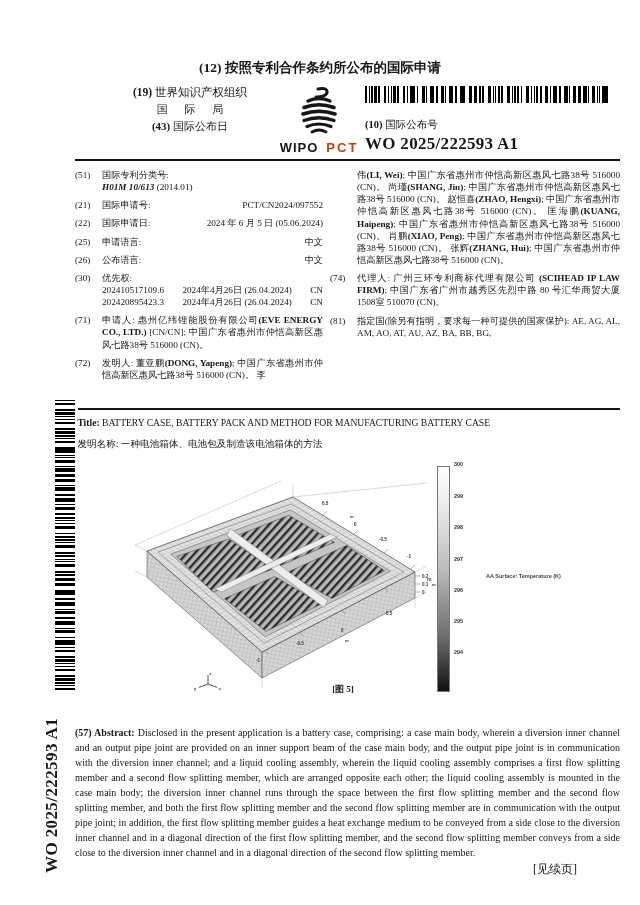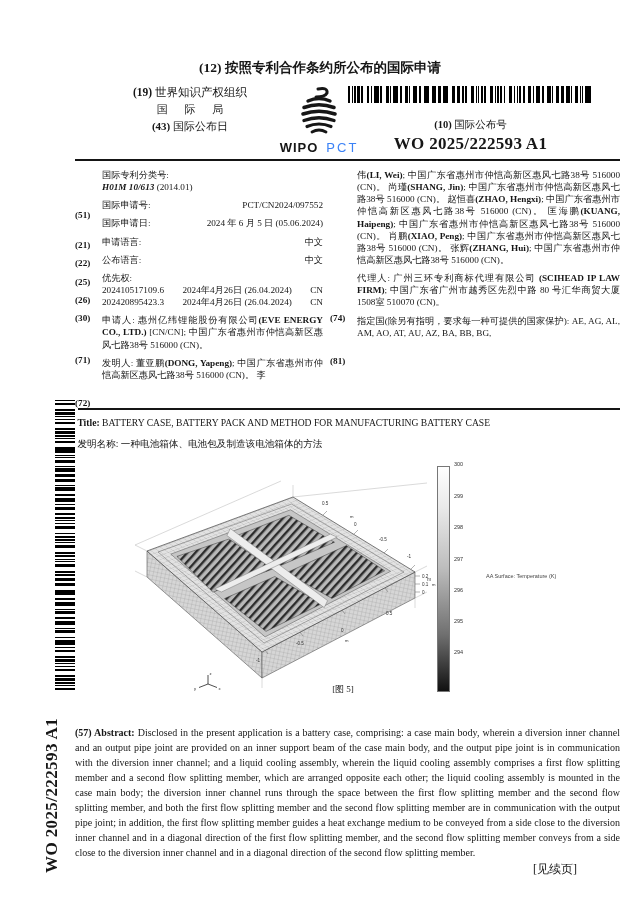--- a/index.html
+++ b/index.html
@@ -12,48 +12,48 @@
   .hdr-left{position:absolute;top:84px;left:92px;width:196px;text-align:center;
             font-size:11px;line-height:1.5;}
   .hdr-left .org{font-size:11.5px;}
   .hdr-left .bureau{letter-spacing:7px;margin-left:7px;}
   .hdr-left .pubdate{font-weight:bold;font-size:11.5px;}
   .logo-wrap{position:absolute;top:85px;left:281px;width:76px;text-align:center;}
   .logo-text{margin-top:1px;font-family:"Liberation Sans","DejaVu Sans",sans-serif;
              font-weight:bold;font-size:13px;letter-spacing:1px;display:flex;
              align-items:center;justify-content:center;gap:4px;}
   .logo-text .bar{display:inline-block;width:1px;height:12px;background:#555;}
-  .logo-text .pct{font-weight:normal;color:#3b82f6;letter-spacing:2px;}
-  .hdr-right{position:absolute;top:86px;left:348px;width:245px;text-align:center;}
+  .logo-text .pct{font-weight:bold;color:#c2410c;letter-spacing:2px;}
+  .hdr-right{position:absolute;top:86px;left:365px;width:245px;text-align:left;}
   .barcode-top{width:245px;height:17px;
     background-image:
       repeating-linear-gradient(90deg,#000 0 1.5px,transparent 1.5px 6px,#000 6px 8px,transparent 8px 13px),
       repeating-linear-gradient(90deg,#000 0 2px,#fff 2px 4px,#000 4px 5px,#fff 5px 9px,#000 9px 12px,#fff 12px 14px,#000 14px 15px,#fff 15px 19px);}
   .f10-label{margin-top:15px;font-size:10.5px;}
   .pub-number{margin-top:2px;font-size:17px;font-weight:bold;letter-spacing:.3px;}
   .hdr-rule{position:absolute;top:159px;left:75px;width:545px;height:2px;background:#151515;}
 
   
   .col{position:absolute;top:169px;font-size:9.2px;line-height:1.32;}
   .col-left{left:75px;width:248px;}
   .col-right{left:330px;width:290px;}
   .field{position:relative;padding-left:27px;margin-bottom:6px;text-align:justify;}
-  .fnum{position:absolute;left:0;top:0;font-weight:bold;margin-top:40px;}
+  .fnum{position:absolute;left:0;top:0;font-weight:normal;}
   .kv{display:flex;justify-content:space-between;}
   .ipc-val{font-weight:bold;font-style:italic;}
   .prio-row{display:flex;justify-content:space-between;}
 
   
   .sep-rule{position:absolute;top:408px;left:78px;width:542px;height:2px;background:#151515;}
   .title-block{position:absolute;top:417px;left:59px;width:545px;font-size:9.6px;line-height:1.3;}
   .title-line{margin-bottom:9px;}
   .title-line .fnum-inline{font-weight:bold;}
 
   
-  .figure{position:absolute;top:455px;left:88px;width:545px;height:248px;}
+  .figure{position:absolute;top:455px;left:88px;width:545px;height:248px;font-weight:bold;}
   .colorbar{position:absolute;left:349px;top:11px;width:11px;height:224px;
             border:1px solid #777;background:linear-gradient(#fefefe,#eaeaea 18%,#bdbdbd 45%,#6f6f6f 75%,#111);}
   .cb-tick{position:absolute;left:366px;font-size:5.5px;color:#333;
            font-family:"Liberation Sans","DejaVu Sans",sans-serif;}
   .cb-legend{position:absolute;left:398px;top:118px;font-size:5.5px;color:#444;
              font-family:"Liberation Sans","DejaVu Sans",sans-serif;}
   .cb-unit{position:absolute;left:339px;top:121px;font-size:5px;color:#444;
            font-family:"Liberation Sans","DejaVu Sans",sans-serif;}
   .fig-caption{position:absolute;left:195px;top:228px;width:120px;text-align:center;
                font-size:9px;color:#222;}

